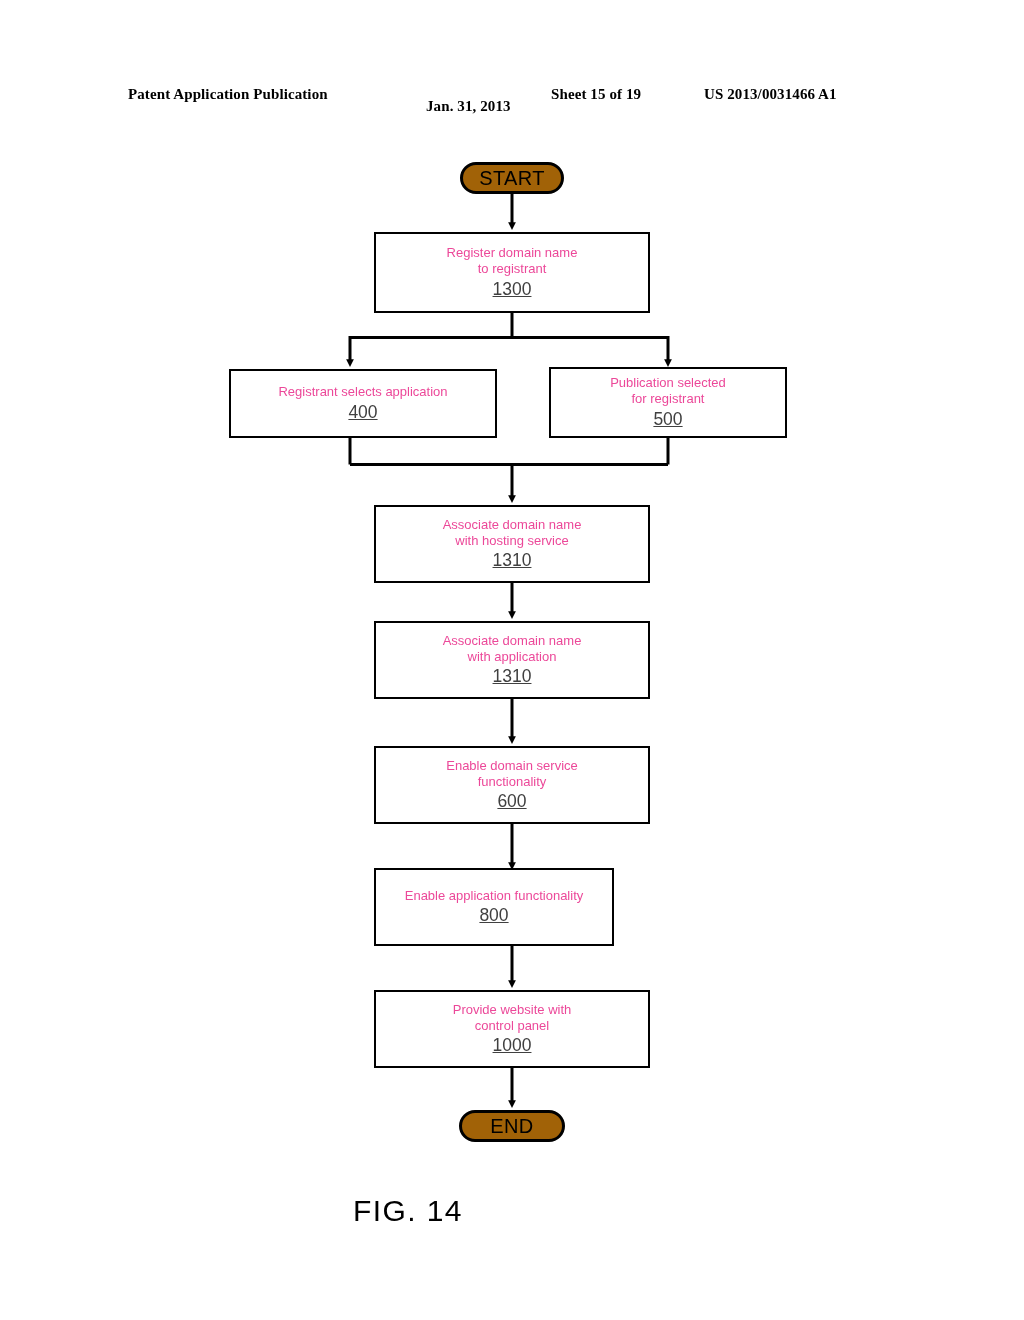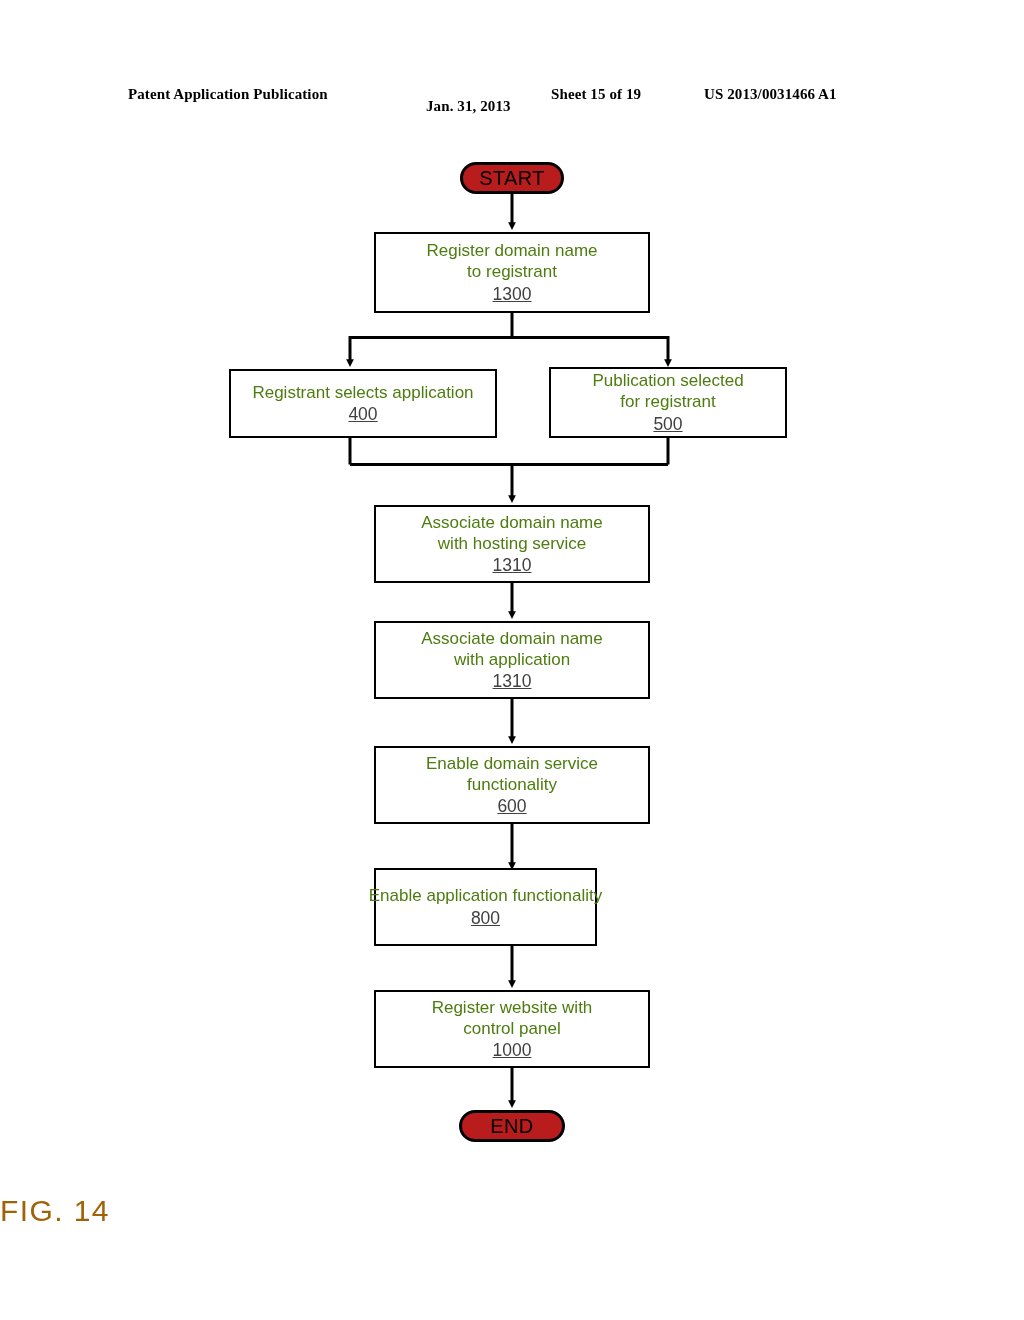--- a/index.html
+++ b/index.html
@@ -59,21 +59,21 @@
     top: 0;
     width: 1024px;
     height: 1320px;
   }
 
   
   .term-node {
     position: absolute;
     border: 3px solid #000;
     border-radius: 18px;
-    background: #b91c1c;
+    background: #a16207;
     box-sizing: border-box;
     display: flex;
     align-items: center;
     justify-content: center;
   }
   .term-label {
     font-size: 20px;
     line-height: 1;
     letter-spacing: 0.4px;
     color: #000;
@@ -85,44 +85,45 @@
     border: 2.5px solid #000;
     background: #fff;
     box-sizing: border-box;
     display: flex;
     flex-direction: column;
     align-items: center;
     justify-content: center;
     padding: 2px 6px;
   }
   .proc-line {
-    font-size: 17px;
+    font-size: 13px;
     line-height: 1.26;
     text-align: center;
     white-space: nowrap;
-    color: #4d7c0f;
+    color: #ec4899;
   }
   .proc-ref {
     font-size: 17.5px;
     line-height: 1.26;
     text-align: center;
     text-decoration: underline;
     text-underline-offset: 1px;
     color: #404040;
   }
 
   
   .fig-caption {
     position: absolute;
     left: 0;
     top: 1194px;
     width: 816px;
+    text-align: center;
     font-size: 30px;
     letter-spacing: 1.4px;
-    color: #a16207;
+    color: #000000;
   }
 </style>
 </head>
 <body>
 
 <div class="page-header">
   <span class="hdr-pub">Patent Application Publication</span>
   <span class="hdr-date">Jan. 31, 2013</span>
   <span class="hdr-sheet">Sheet 15 of 19</span>
   <span class="hdr-num">US 2013/0031466 A1</span>
@@ -189,27 +190,27 @@
   <div class="proc-line">with application</div>
   <div class="proc-ref">1310</div>
 </div>
 
 <div class="proc-box" style="left:374px; top:746px; width:276px; height:78px;">
   <div class="proc-line">Enable domain service</div>
   <div class="proc-line">functionality</div>
   <div class="proc-ref">600</div>
 </div>
 
-<div class="proc-box" style="left:374px; top:868px; width:223px; height:78px;">
+<div class="proc-box" style="left:374px; top:868px; width:240px; height:78px;">
   <div class="proc-line">Enable application functionality</div>
   <div class="proc-ref">800</div>
 </div>
 
 <div class="proc-box" style="left:374px; top:990px; width:276px; height:78px;">
-  <div class="proc-line">Register website with</div>
+  <div class="proc-line">Provide website with</div>
   <div class="proc-line">control panel</div>
   <div class="proc-ref">1000</div>
 </div>
 
 <div class="term-node" style="left:459px; top:1110px; width:106px; height:32px;">
   <span class="term-label">END</span>
 </div>
 
 <div class="fig-caption">FIG. 14</div>
 

